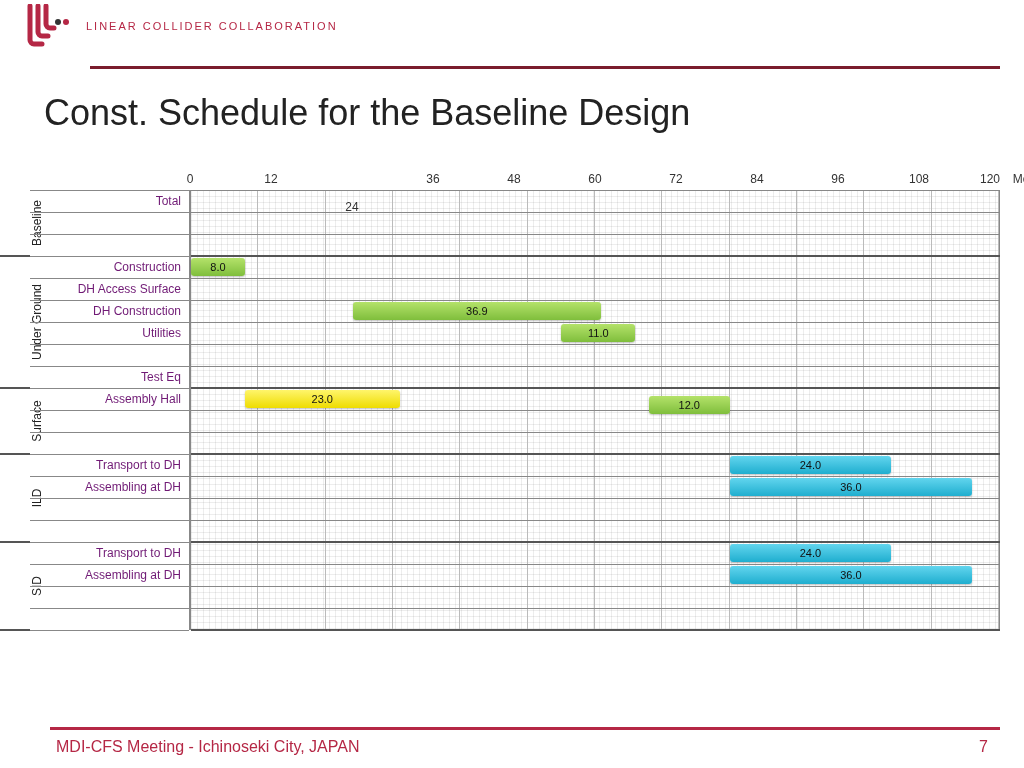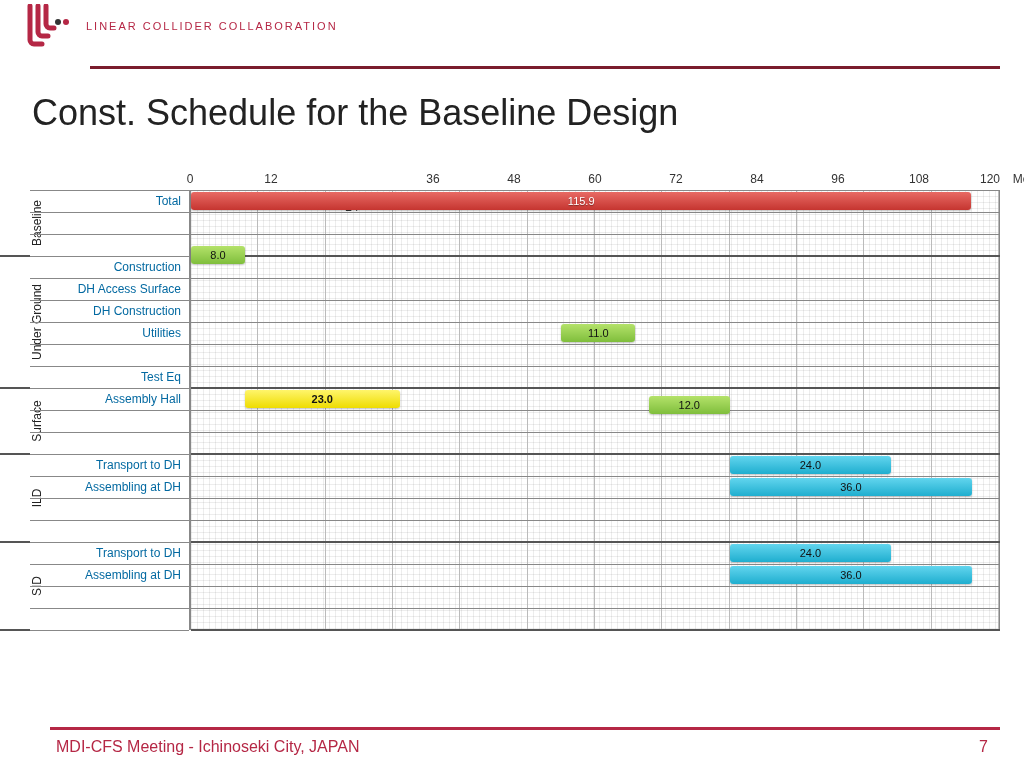--- a/index.html
+++ b/index.html
@@ -6,45 +6,45 @@
   body { font-family: Arial, Helvetica, sans-serif; width: 1024px; height: 768px; background: #fff; position: relative; }
 
   
   .hdr { position: absolute; top: 4px; left: 24px; right: 24px; display: flex; align-items: center; }
   .logo { width: 48px; height: 44px; margin-right: 14px; }
   .logo svg { width: 100%; height: 100%; }
   .brand { font-size: 11px; letter-spacing: 2px; color: #B52745; font-weight: 400; }
   .hdr-rule { position: absolute; top: 66px; left: 90px; right: 24px; height: 3px; background: #7A1C2D; }
 
   
-  .title { position: absolute; top: 92px; left: 32px; font-size: 36px; color: #222; font-weight: 400; }
+  .title { position: absolute; top: 92px; left: 44px; font-size: 36px; color: #222; font-weight: 400; }
 
   
   .chart-wrap { position: absolute; top: 172px; left: 30px; right: 24px; height: 530px; }
   .xaxis { position: relative; height: 18px; margin-left: 160px; font-size: 12px; color: #333; }
   .xaxis .tick { position: absolute; top: 0; transform: translateX(-50%); }
   .xaxis .mlabel { position: absolute; right: -52px; top: 0; }
 
   .grid { position: relative; margin-left: 160px; height: 510px; border-left: 1px solid #888; border-right: 1px solid #888; background:
     repeating-linear-gradient(to right, transparent 0, transparent calc(8.333% - 1px), #bbb calc(8.333% - 1px), #bbb 8.333%),
     repeating-linear-gradient(to bottom, transparent 0, transparent 2px, transparent 2px),
     repeating-linear-gradient(to right, rgba(0,0,0,0.07) 0 1px, transparent 1px 6px),
     repeating-linear-gradient(to bottom, rgba(0,0,0,0.07) 0 1px, transparent 1px 6px);
   }
 
   .rowlabels { position: absolute; left: 0; top: 0; width: 160px; height: 510px; border-right: 1px solid #888; }
-  .rowlabel { position: absolute; right: 8px; font-size: 12px; color: #0369a1; text-align: right; white-space: nowrap; }
+  .rowlabel { position: absolute; right: 8px; font-size: 12px; color: #701a75; text-align: right; white-space: nowrap; }
 
   .grouplabel { position: absolute; left: 4px; transform-origin: left top; transform: rotate(-90deg) translate(-50%, -100%); font-size: 12px; color: #222; }
 
   
   .bar { position: absolute; height: 18px; border-radius: 3px; display: flex; align-items: center; justify-content: center; font-size: 11px; color: #111; box-shadow: 0 1px 2px rgba(0,0,0,.25); }
   .bar.red    { background: linear-gradient(#E86A64, #C53530); color:#fff; text-shadow: 0 1px 1px rgba(0,0,0,.4); }
   .bar.green  { background: linear-gradient(#B4E26A, #7FBE3C); }
-  .bar.yellow { background: linear-gradient(#FFF56B, #EEDC00); font-weight: bold; }
+  .bar.yellow { background: linear-gradient(#FFF56B, #EEDC00); }
   .bar.blue   { background: linear-gradient(#62D5EE, #1FAECF); }
 
   .hline { position:absolute; left:0; right:-1px; height:1px; background:#888; }
   .thickline { height:2px; background:#555; }
 
   
   .ftr-rule { position: absolute; bottom: 38px; left: 50px; right: 24px; height: 3px; background: #B52745; }
   .ftr-left { position: absolute; bottom: 12px; left: 56px; color: #B52745; font-size: 16px; }
   .ftr-page { position: absolute; bottom: 12px; right: 36px; color: #B52745; font-size: 16px; }
 </style>
@@ -146,22 +146,22 @@
       <div class="hline" style="top: 352px;"></div>
       <div class="hline" style="top: 374px;"></div>
       <div class="hline" style="top: 396px;"></div>
       <div class="hline" style="top: 418px;"></div>
       <div class="hline" style="top: 440px;"></div>
       <div class="hline thickline" style="top: 65px;"></div>
       <div class="hline thickline" style="top: 197px;"></div>
       <div class="hline thickline" style="top: 263px;"></div>
       <div class="hline thickline" style="top: 351px;"></div>
       <div class="hline thickline" style="top: 439px;"></div>
-      <div class="bar red" style="top: 2px; left: 0%; width: 96.5833%;">115.9</div>
-      <div class="bar green" style="top: 56px; left: 0%; width: 6.66667%;">8.0</div>
+      <div class="bar green" style="top: 68px; left: 0%; width: 6.66667%;">8.0</div>
+      <div class="bar green" style="top: 112px; left: 20%; width: 30.75%;">36.9</div>
       <div class="bar green" style="top: 134px; left: 45.8333%; width: 9.16667%;">11.0</div>
       <div class="bar green" style="top: 170px; left: 56.6667%; width: 10%; margin-top: 36px;">12.0</div>
       <div class="bar yellow" style="top: 200px; left: 6.66667%; width: 19.1667%;">23.0</div>
       <div class="bar blue" style="top: 266px; left: 66.6667%; width: 20%;">24.0</div>
       <div class="bar blue" style="top: 288px; left: 66.6667%; width: 30%;">36.0</div>
       <div class="bar blue" style="top: 354px; left: 66.6667%; width: 20%;">24.0</div>
       <div class="bar blue" style="top: 376px; left: 66.6667%; width: 30%;">36.0</div>
     </div>
 </div>
 

